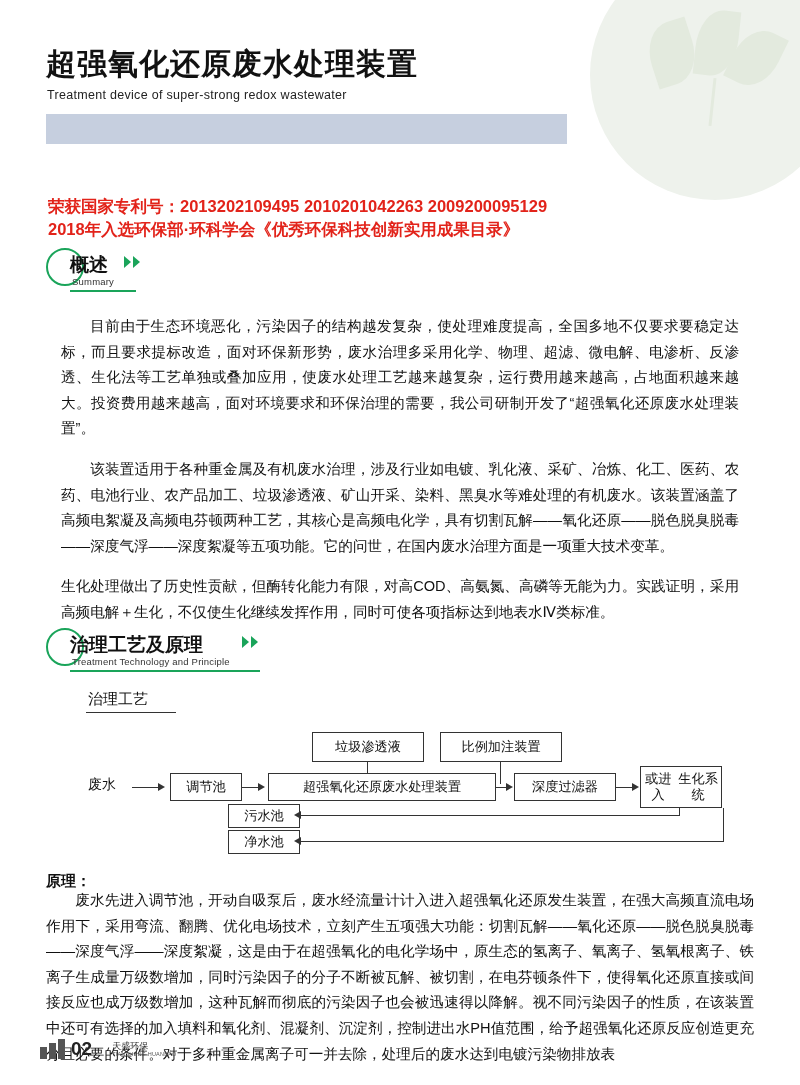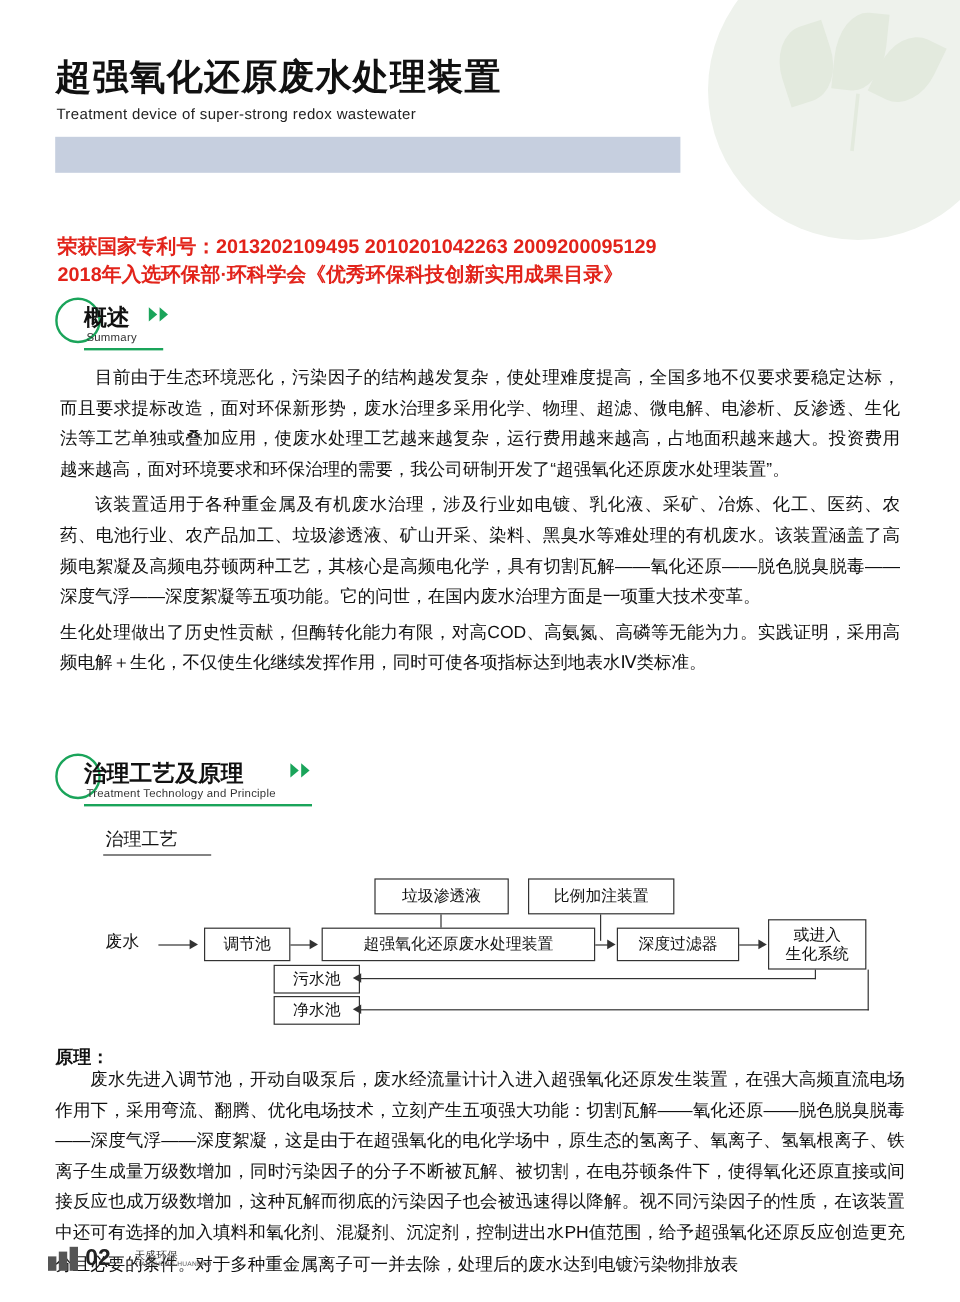--- a/index.html
+++ b/index.html
@@ -155,21 +155,21 @@
   }
 
   .body-text {
     position: absolute;
     font-size: 14.6px;
     line-height: 25.6px;
     color: #111111;
     text-align: justify;
   }
   .body-text p {
-    margin: 4px;
+    margin: 15px;
   }
   .indent { text-indent: 2em; }
 
   
   .flow {
     position: absolute;
     left: 46px;
     top: 690px;
     width: 708px;
     height: 165px;
@@ -332,21 +332,21 @@
     <div class="arrow-r" style="left:212px; top:93px;"></div>
 
     <div class="box" style="left:222px; top:83px; width:228px; height:28px;">超强氧化还原废水处理装置</div>
     <div class="ln" style="left:450px; top:97px; width:12px; height:1.3px;"></div>
     <div class="arrow-r" style="left:460px; top:93px;"></div>
 
     <div class="box" style="left:468px; top:83px; width:102px; height:28px;">深度过滤器</div>
     <div class="ln" style="left:570px; top:97px; width:18px; height:1.3px;"></div>
     <div class="arrow-r" style="left:586px; top:93px;"></div>
 
-    <div class="box" style="left:594px; top:76px; width:82px; height:42px; flex-direction:column;">
+    <div class="box" style="left:594px; top:76px; width:82px; height:42px; flex-direction:row;">
       <span>或进入</span>
       <span>生化系统</span>
     </div>
 
     <div class="box" style="left:182px; top:114px; width:72px; height:24px;">污水池</div>
     <div class="box" style="left:182px; top:140px; width:72px; height:24px;text-align:right;">净水池</div>
 
     <div class="ln" style="left:254px; top:125px; width:380px; height:1.3px;"></div>
     <div class="ln" style="left:633px; top:118px; width:1.3px; height:8px;"></div>
     <div class="ln" style="left:254px; top:151px; width:424px; height:1.3px;"></div>

